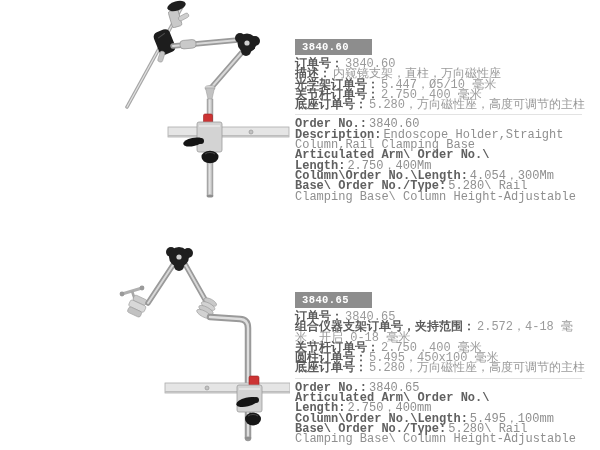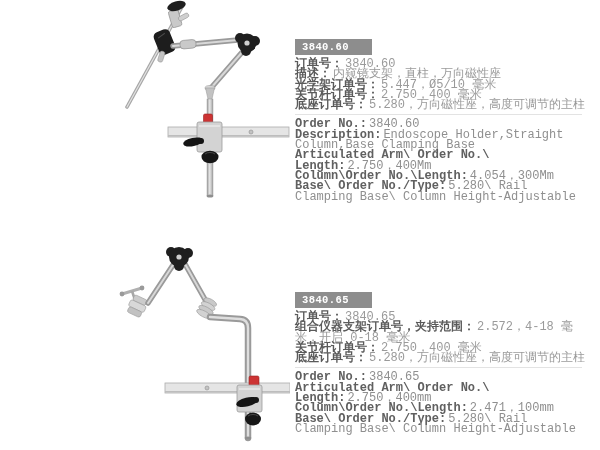--- a/index.html
+++ b/index.html
@@ -95,21 +95,21 @@
     <div class="specs cn">
       <div class="row"><span class="lbl">订单号：</span><span class="val">3840.60</span></div>
       <div class="row"><span class="lbl">描述：</span><span class="val">内窥镜支架，直柱，万向磁性座</span></div>
       <div class="row"><span class="lbl">光学架订单号：</span><span class="val">5.447，Ø5/10 毫米</span></div>
       <div class="row"><span class="lbl">关节杆订单号：</span><span class="val">2.750，400 毫米</span></div>
       <div class="row"><span class="lbl">底座订单号：</span><span class="val">5.280，万向磁性座，高度可调节的主柱</span></div>
     </div>
     <hr class="divider">
     <div class="specs en">
       <div class="row"><span class="lbl">Order No.:</span><span class="val">3840.60</span></div>
-      <div class="row"><span class="lbl">Description:</span><span class="val">Endoscope Holder,Straight Column,Base Clamping Base</span></div>
+      <div class="row"><span class="lbl">Description:</span><span class="val">Endoscope Holder,Straight Column,Rail Clamping Base</span></div>
       <div class="row"><span class="lbl">Articulated Arm\ Order No.\ Length:</span><span class="val">2.750，400Mm</span></div>
       <div class="row"><span class="lbl">Column\Order No.\Length:</span><span class="val">4.054，300Mm</span></div>
       <div class="row"><span class="lbl">Base\ Order No./Type:</span><span class="val">5.280\ Rail Clamping Base\ Column Height-Adjustable</span></div>
     </div>
   </div>
 
   <svg class="product-photo" style="left:60px;top:235px;" width="230" height="215" viewBox="0 0 230 215">
 
     <g>
       <path d="M62,59 L82,53" stroke="#b0b0b0" stroke-width="3" stroke-linecap="round"></path>
@@ -167,24 +167,25 @@
       <path d="M188,181 A 7 5 0 0 1 198,181" stroke="#474747" stroke-width="1" fill="none"></path>
     </g>
   </svg>
 
   <div class="info" style="top:292px;">
     <div class="badge">3840.65</div>
     <div class="specs cn">
       <div class="row"><span class="lbl">订单号：</span><span class="val">3840.65</span></div>
       <div class="row"><span class="lbl">组合仪器支架订单号，夹持范围：</span><span class="val">2.572，4-18 毫米，开启 0-18 毫米</span></div>
       <div class="row"><span class="lbl">关节杆订单号：</span><span class="val">2.750，400 毫米</span></div>
+      <div class="row"><span class="lbl">圆柱订单号：</span><span class="val">5.495，450x100 毫米</span></div>
       <div class="row"><span class="lbl">底座订单号：</span><span class="val">5.280，万向磁性座，高度可调节的主柱</span></div>
     </div>
     <hr class="divider">
     <div class="specs en">
       <div class="row"><span class="lbl">Order No.:</span><span class="val">3840.65</span></div>
       <div class="row"><span class="lbl">Articulated Arm\ Order No.\ Length:</span><span class="val">2.750，400mm</span></div>
-      <div class="row"><span class="lbl">Column\Order No.\Length:</span><span class="val">2.471，100mm</span></div>
+      <div class="row"><span class="lbl">Column\Order No.\Length:</span><span class="val">5.495，100mm</span></div>
       <div class="row"><span class="lbl">Base\ Order No./Type:</span><span class="val">5.280\ Rail Clamping Base\ Column Height-Adjustable</span></div>
     </div>
   </div>
 
 </div>
 
 </body></html>

